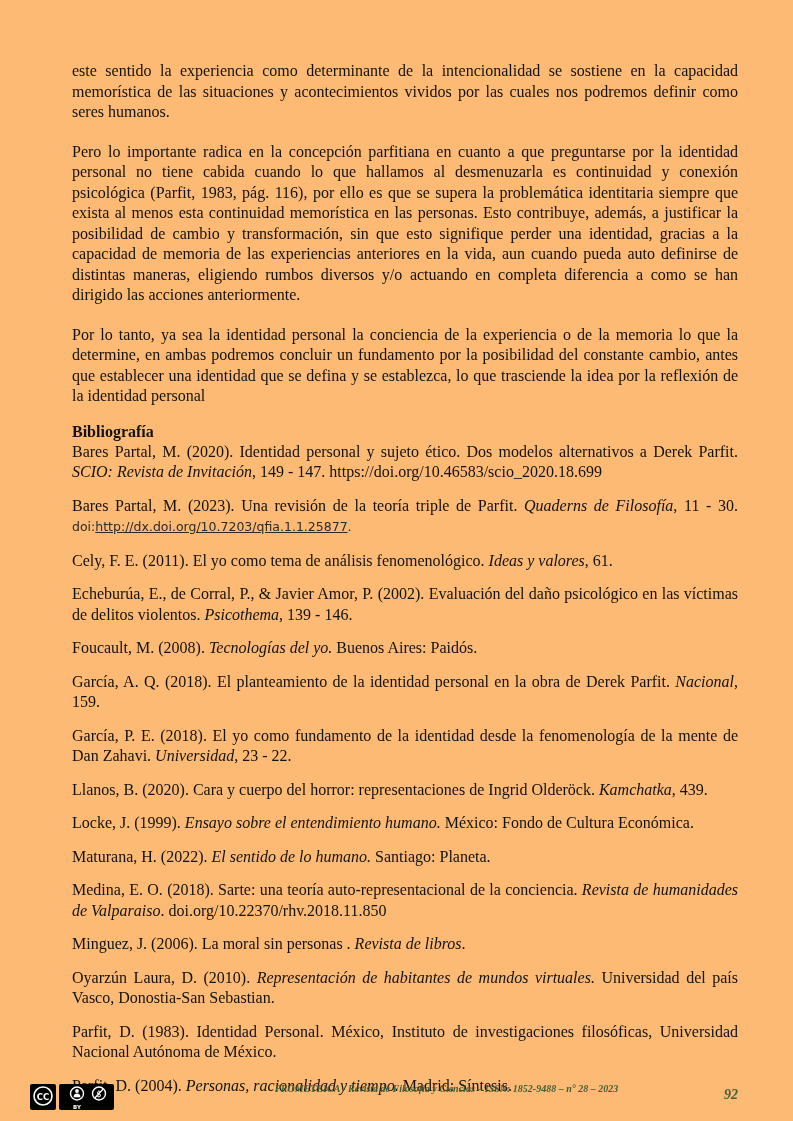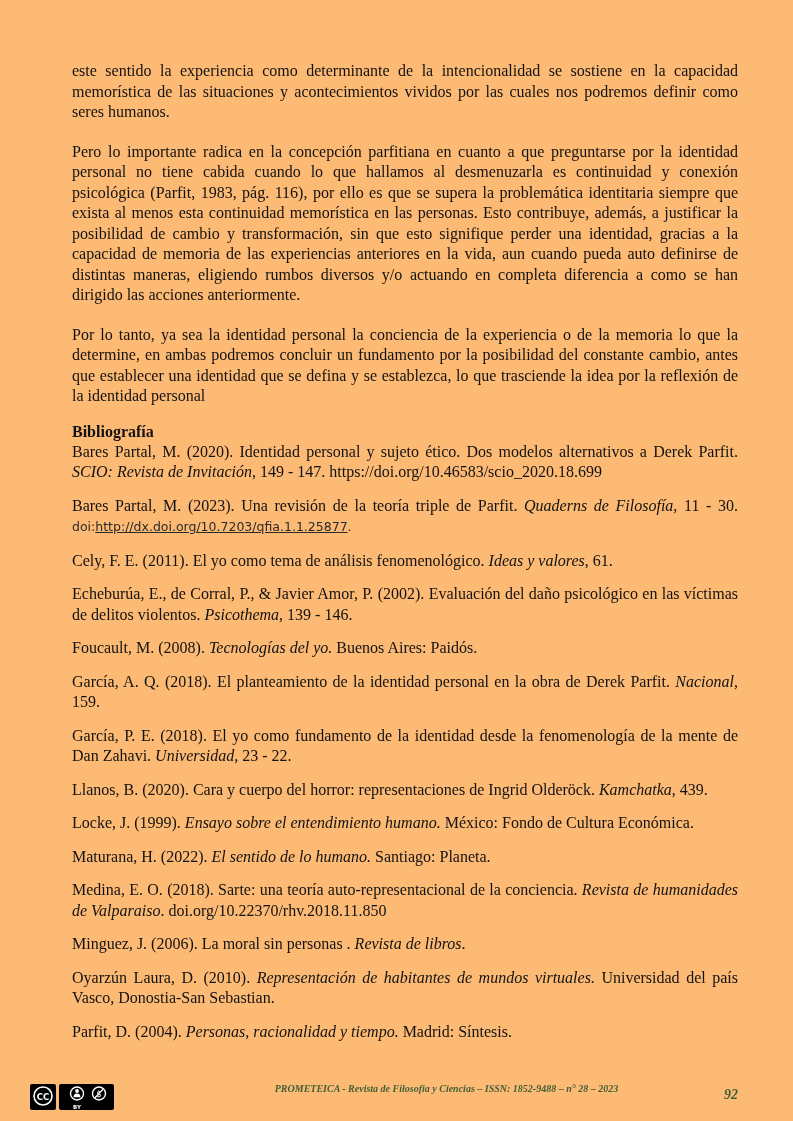--- a/index.html
+++ b/index.html
@@ -90,20 +90,21 @@
         <p class="reference"><span class="seg-normal">Echeburúa, E., de Corral, P., &amp; Javier Amor, P. (2002). Evaluación del daño psicológico en las víctimas de delitos violentos. </span><span class="seg-italic">Psicothema</span><span class="seg-normal">, 139 - 146.</span></p>
         <p class="reference"><span class="seg-normal">Foucault, M. (2008). </span><span class="seg-italic">Tecnologías del yo.</span><span class="seg-normal"> Buenos Aires: Paidós.</span></p>
         <p class="reference"><span class="seg-normal">García, A. Q. (2018). El planteamiento de la identidad personal en la obra de Derek Parfit. </span><span class="seg-italic">Nacional</span><span class="seg-normal">, 159.</span></p>
         <p class="reference"><span class="seg-normal">García, P. E. (2018). El yo como fundamento de la identidad desde la fenomenología de la mente de Dan Zahavi. </span><span class="seg-italic">Universidad</span><span class="seg-normal">, 23 - 22.</span></p>
         <p class="reference"><span class="seg-normal">Llanos, B. (2020). Cara y cuerpo del horror: representaciones de Ingrid Olderöck. </span><span class="seg-italic">Kamchatka</span><span class="seg-normal">, 439.</span></p>
         <p class="reference"><span class="seg-normal">Locke, J. (1999). </span><span class="seg-italic">Ensayo sobre el entendimiento humano.</span><span class="seg-normal"> México: Fondo de Cultura Económica.</span></p>
         <p class="reference"><span class="seg-normal">Maturana, H. (2022). </span><span class="seg-italic">El sentido de lo humano.</span><span class="seg-normal"> Santiago: Planeta.</span></p>
         <p class="reference"><span class="seg-normal">Medina, E. O. (2018). Sarte: una teoría auto-representacional de la conciencia. </span><span class="seg-italic">Revista de humanidades de Valparaiso</span><span class="seg-normal">. doi.org/10.22370/rhv.2018.11.850</span></p>
         <p class="reference"><span class="seg-normal">Minguez, J. (2006). La moral sin personas . </span><span class="seg-italic">Revista de libros</span><span class="seg-normal">.</span></p>
         <p class="reference"><span class="seg-normal">Oyarzún Laura, D. (2010). </span><span class="seg-italic">Representación de habitantes de mundos virtuales.</span><span class="seg-normal"> Universidad del país Vasco, Donostia-San Sebastian.</span></p>
+        <p class="reference"><span class="seg-normal">Parfit, D. (1983). Identidad Personal. México, Instituto de investigaciones filosóficas, Universidad Nacional Autónoma de México.</span></p>
         <p class="reference"><span class="seg-normal">Parfit, D. (2004). </span><span class="seg-italic">Personas, racionalidad y tiempo.</span><span class="seg-normal"> Madrid: Síntesis.</span></p>
       </div>
   </div>
 
   <div class="footer">
     <svg class="license-badge" width="84" height="27" viewBox="0 0 84 27">
       <rect x="0" y="0" width="26" height="26" rx="2" fill="#000000"></rect>
       <g>
         <circle cx="13" cy="12" r="9" fill="none" stroke="#ffffff" stroke-width="1.6"></circle>
         <text x="13" y="15.5" font-family="DejaVu Sans, sans-serif" font-size="8.5" font-weight="bold" fill="#ffffff" text-anchor="middle">CC</text>

